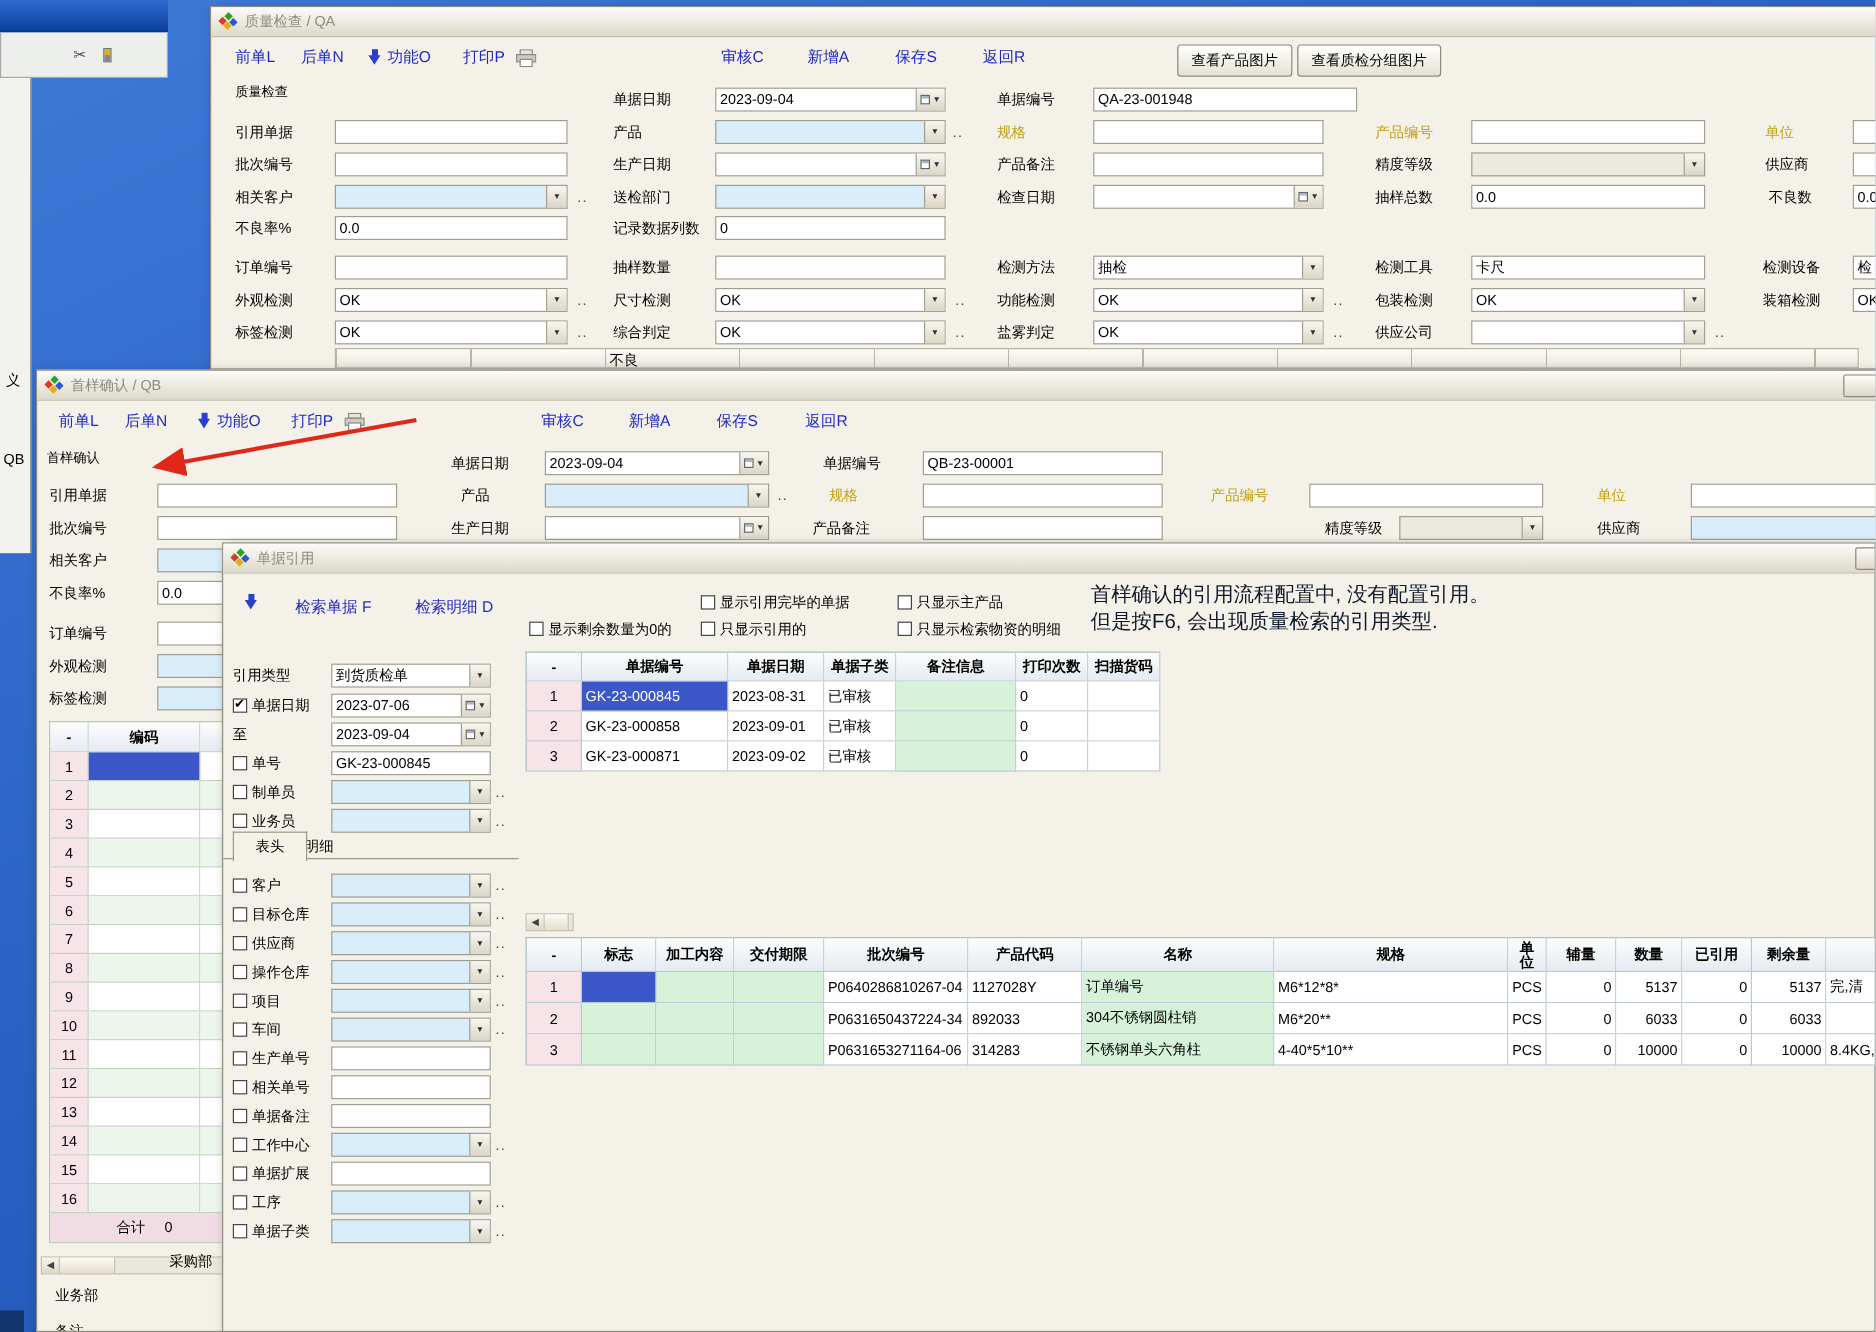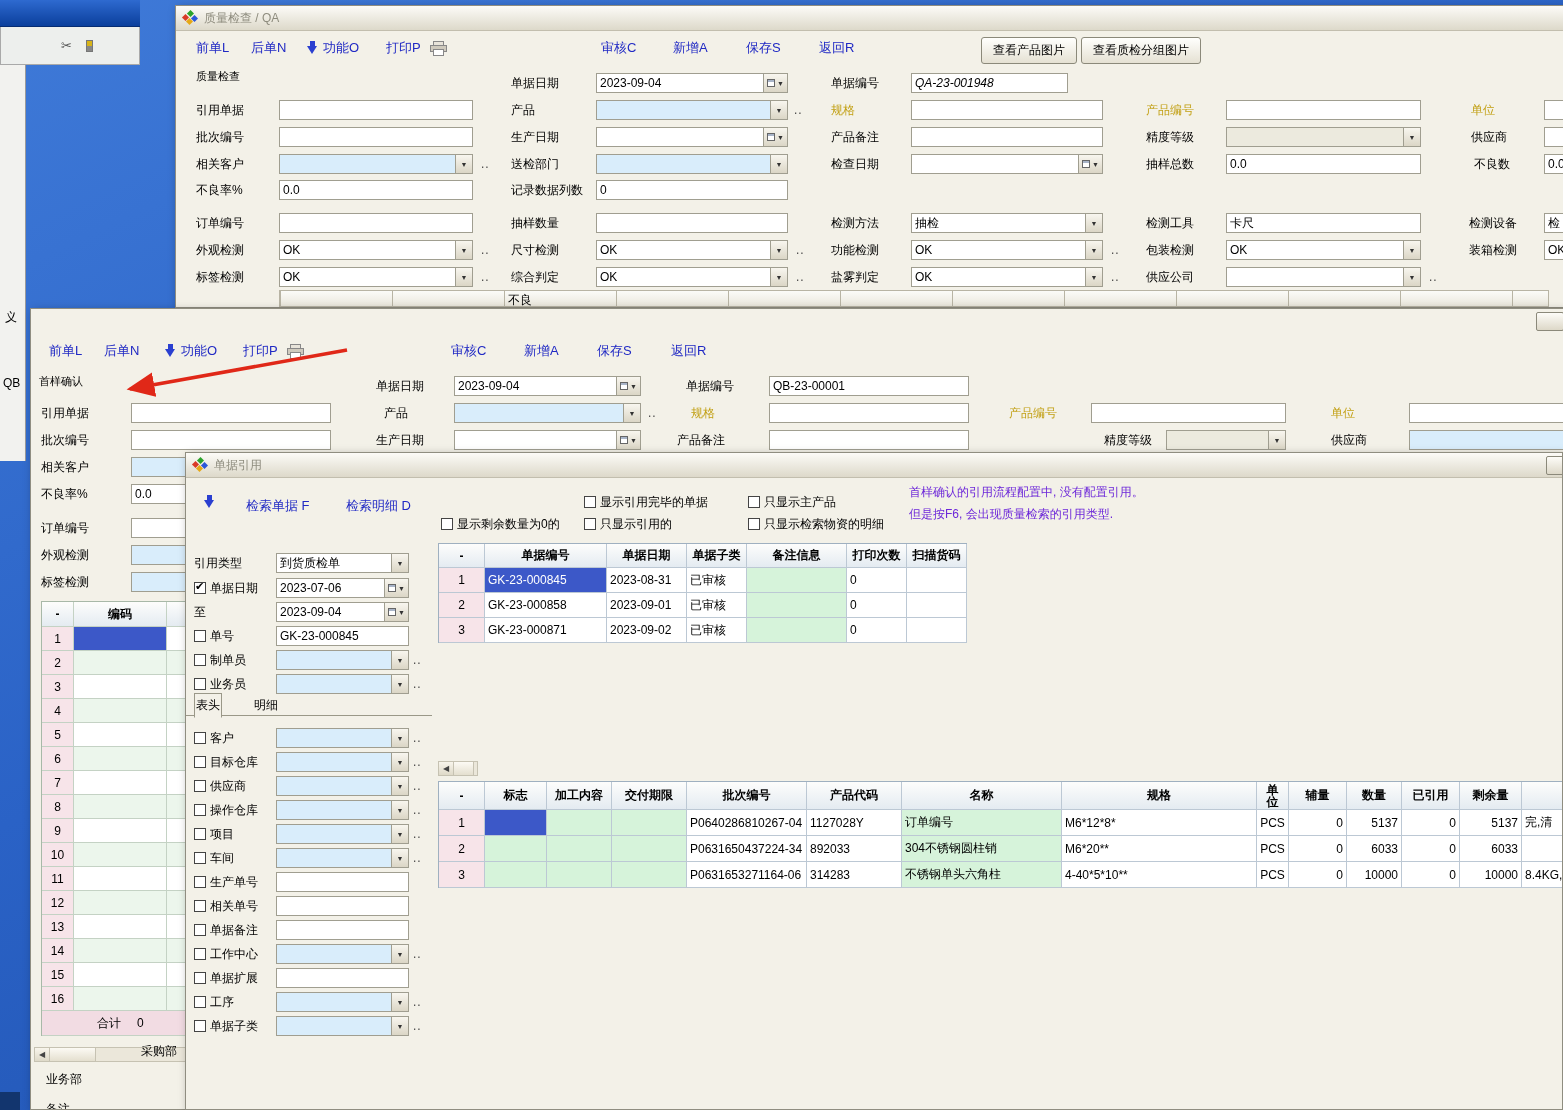--- a/index.html
+++ b/index.html
@@ -18,21 +18,21 @@
 .wicon .i2{left:5px;top:0;background:#2ba32b}
 .wicon .i3{left:9px;top:5px;background:#2b57d9}
 .wicon .i4{left:4px;top:8px;background:#e6a816}
 .btnfrag{position:absolute;background:linear-gradient(#fdfcf8,#ddd8c8);border:1px solid #8b897a;border-radius:2px}
 
 
 .link{position:absolute;color:#2029c4;font-size:13px;white-space:nowrap;cursor:pointer}
 .lbl{position:absolute;font-size:12px;line-height:20px;white-space:nowrap}
 .ylbl{color:#c2a014}
 .b17{position:absolute;font-size:11px;font-weight:normal;white-space:nowrap}
-.rednote{position:absolute;color:#6d28d9;font-size:12px;white-space:nowrap}
+.rednote{position:absolute;color:#0f172a;font-size:17px;white-space:nowrap}
 .dots{position:absolute;font-size:12px;color:#444;letter-spacing:1px}
 
 
 .ps{position:absolute}
 .tf{height:20px;border:1px solid #a09e90;background:#fff;font:12px "Liberation Sans","DejaVu Sans",sans-serif;padding:0 3px;color:#000}
 .df{display:inline-flex;align-items:stretch;height:20px;border:1px solid #a09e90;background:#fff}
 .df .v{flex:1;font-size:12px;line-height:18px;padding:0 3px;white-space:nowrap;overflow:hidden}
 .df .da{width:17px;background:linear-gradient(#f8f6ef,#dbd6c6);border-left:1px solid #a09e90;display:flex;align-items:center;justify-content:center;font-size:7px;color:#333}
 .df .dca{width:24px;background:linear-gradient(#f8f6ef,#dbd6c6);border-left:1px solid #a09e90;display:flex;align-items:center;justify-content:center;gap:2px;font-size:7px;color:#333}
 .df .dca b{width:8px;height:8px;border:1px solid #666;background:#fff;box-shadow:inset 0 2px 0 #a8b4c8;display:inline-block}
@@ -75,21 +75,21 @@
 .qrs .qr .qc{height:24px}
 .qrs .qr:nth-child(even) .w2,.qrs .qr:nth-child(even) .w3{background:#ecf6ec}
 .qtot{display:flex;align-items:center;height:25px;background:#f2dce3;border-right:1px solid #c4d2c4;border-bottom:1px solid #c4d2c4;font-size:12px}
 
 
 .hsb{position:absolute;height:15px;background:#ebe7da;border:1px solid #c6c2b2;display:flex}
 .hsb .ar{width:15px;background:linear-gradient(#f8f5ec,#ded9c8);border-right:1px solid #c6c2b2;display:flex;align-items:center;justify-content:center;font-size:8px;color:#444;flex:0 0 auto}
 .hsb .thm{width:46px;background:linear-gradient(#fcfaf4,#e4dfcf);border-right:1px solid #c6c2b2;flex:0 0 auto}
 
 
-.tabon{position:absolute;border:1px solid #9a9888;border-bottom:1px solid #f3f1e8;background:#f3f1e8;padding:3px 1px;font-size:12px;z-index:2}
+.tabon{position:absolute;border:1px solid #9a9888;border-bottom:1px solid #f3f1e8;background:#f3f1e8;padding:3px 18px;font-size:12px;z-index:2}
 .taboff{position:absolute;padding:4px 10px;font-size:12px}
 .tabln{position:absolute;height:1px;background:#9a9888}
 .lprow{position:absolute;left:8px;height:20px;display:flex;align-items:center}
 .lprow .lt{width:66px;margin-left:4px;font-size:12px;white-space:nowrap;overflow:hidden;flex:0 0 auto}
 .lprow .lt2{width:82px;font-size:12px;white-space:nowrap;flex:0 0 auto}
 .lprow .ctl{width:133px;flex:0 0 auto}
 .lprow .mdots{margin-left:4px;color:#444;letter-spacing:1px}
 
 
 .dfrag-title{position:absolute;left:0;top:0;width:140px;height:27px;background:linear-gradient(#2e6ad0,#0b3f9c);border-bottom:1px solid #062c72}
@@ -148,21 +148,21 @@
 
     <div class="lbl" style="left:335px;top:67px">单据日期</div>
     <div class="df ps" style="left:420px;top:67px;width:192px">
         <span class="v">2023-09-04</span>
         <span class="dca">
           <b></b>
           <i>▼</i>
         </span>
       </div>
     <div class="lbl" style="left:655px;top:67px">单据编号</div>
-    <input class="tf ps" style="left: 735px; top: 67px; width: 157px; font-style: italic;" value="QA-23-001948">
+    <input class="tf ps" style="left: 735px; top: 67px; width: 220px;" value="QA-23-001948">
 
     <div class="lbl" style="left:20px;top:94px">引用单据</div>
     <input class="tf ps" style="left: 103px; top: 94px; width: 194px;">
     <div class="lbl" style="left:335px;top:94px">产品</div>
     <div class="df ps blue" style="left:420px;top:94px;width:192px">
         <span class="v"></span>
         <span class="da">▼</span>
       </div>
     <span class="dots" style="left:618px;top:97px">..</span>
     <div class="lbl ylbl" style="left:655px;top:94px">规格</div>
@@ -287,20 +287,29 @@
         <span class="da">▼</span>
       </div>
     <span class="dots" style="left:1253px;top:264px">..</span>
 
     <div class="ps" style="left:103px;top:284px;width:1270px;height:17px;background:repeating-linear-gradient(90deg,#b8b4a4 0 1px,rgba(0,0,0,0) 1px 112px),linear-gradient(#fbfbf8,#eae7dc);border:1px solid #b8b4a4">
       <span style="position:absolute;left:228px;top:1px">不良</span>
     </div>
   </div>
 
   <div class="win" style="left:30px;top:308px;width:1535px;height:802px;z-index:2">
+    <div class="tbar">
+      <span class="wicon">
+          <i class="i1"></i>
+          <i class="i2"></i>
+          <i class="i3"></i>
+          <i class="i4"></i>
+        </span>
+      <span class="tt">首样确认 / QB</span>
+    </div>
     <div class="btnfrag" style="left:1505px;top:3px;width:28px;height:19px"></div>
 
     <span class="link" style="left:18px;top:33px">前单L</span>
     <span class="link" style="left:73px;top:33px">后单N</span>
     <span class="dnar" style="left:134px;top:35px"></span>
     <span class="link" style="left:150px;top:33px">功能O</span>
     <span class="link" style="left:212px;top:33px">打印P</span>
     <span class="printer" style="left:256px;top:35px">
       <svg width="17" height="15" viewBox="0 0 17 15">
           <rect x="3.5" y="0.5" width="10" height="4" fill="#e8e4da" stroke="#888"></rect>

